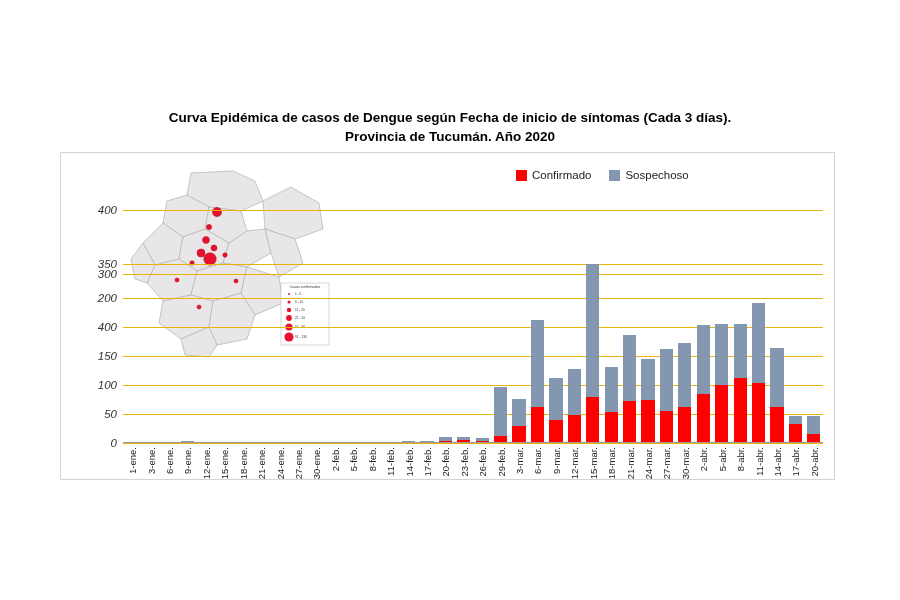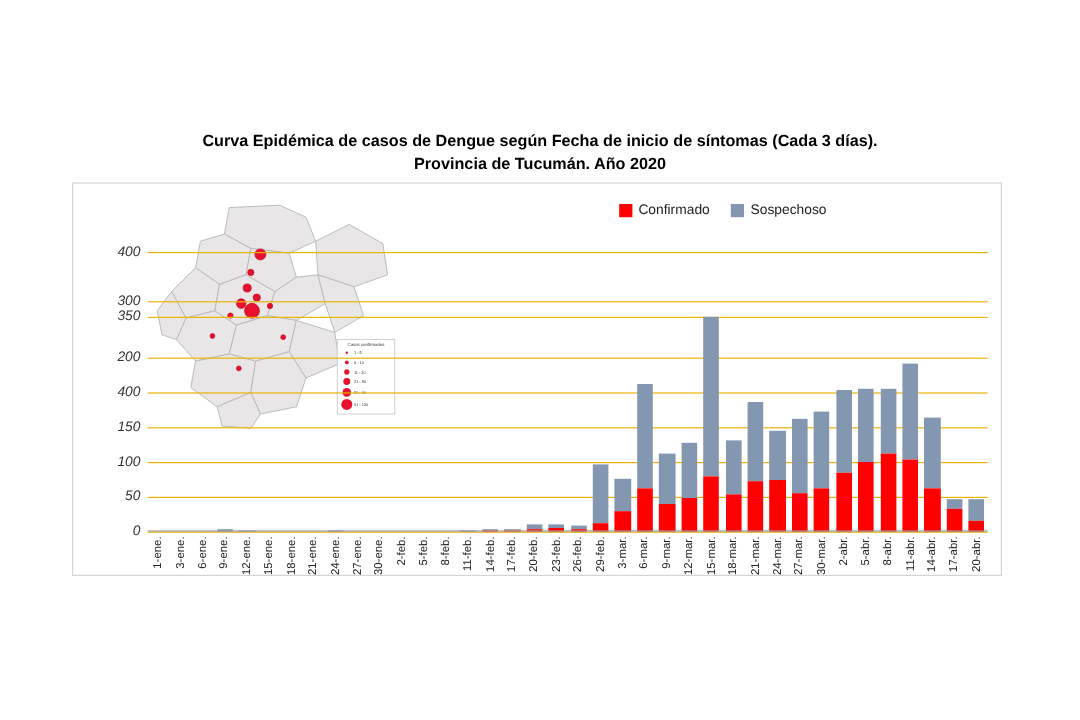--- a/index.html
+++ b/index.html
@@ -247,21 +247,21 @@
           </div>
           <div class="gridline" style="top: 162.791px;">
             <span class="ytick">150</span>
           </div>
           <div class="gridline" style="top: 133.721px;">
             <span class="ytick">400</span>
           </div>
           <div class="gridline" style="top: 104.651px;">
             <span class="ytick">200</span>
           </div>
-          <div class="gridline" style="top: 58px;">
+          <div class="gridline" style="top: 81px;">
             <span class="ytick">300</span>
           </div>
           <div class="gridline" style="top: 31px; margin-top: 40px;">
             <span class="ytick">350</span>
           </div>
           <div class="gridline" style="top: 17.4419px;">
             <span class="ytick">400</span>
           </div>
         </div>
       <div id="bars" class="bars">

